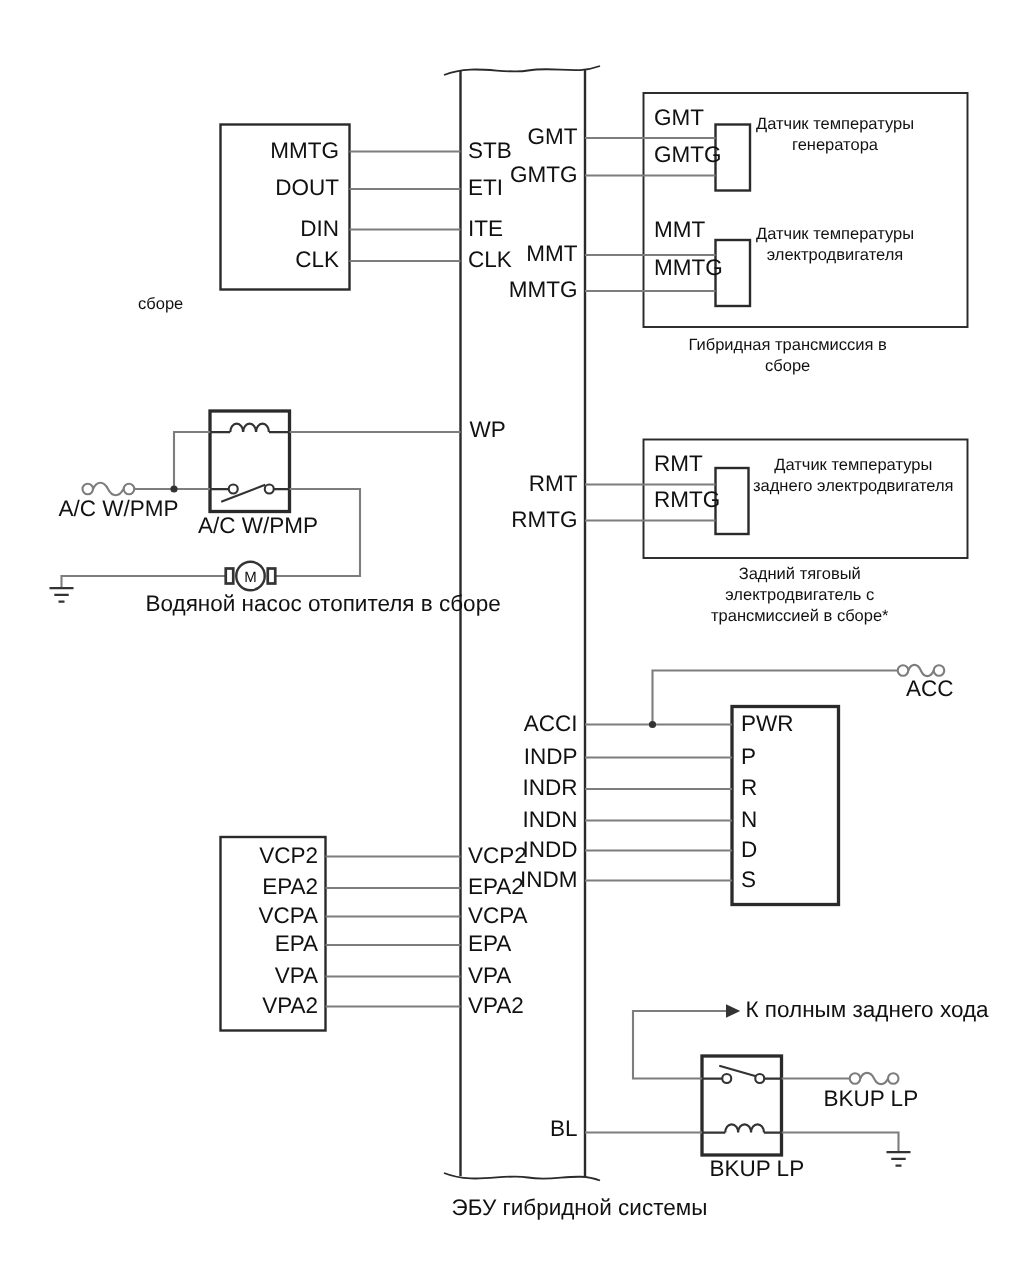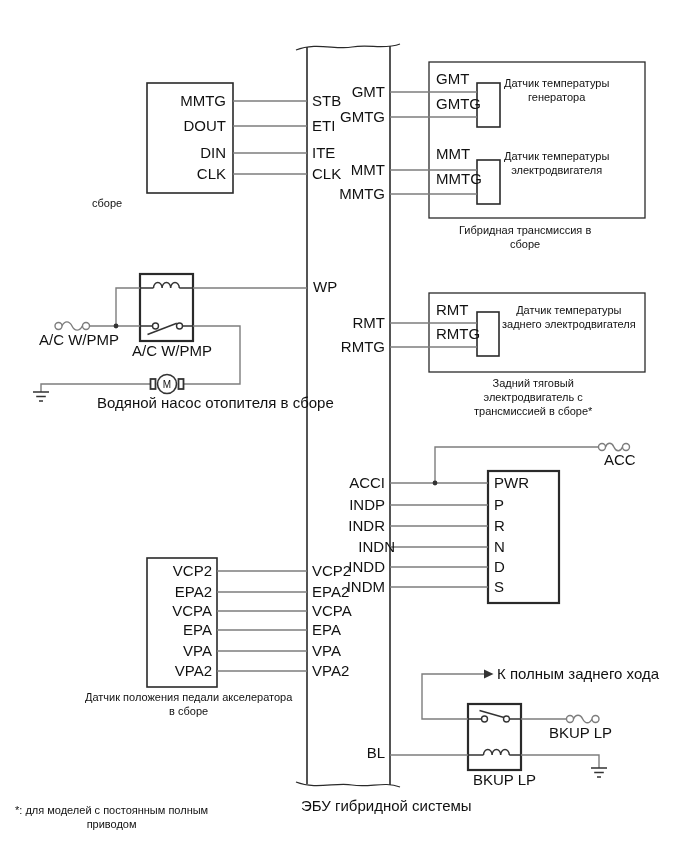--- a/index.html
+++ b/index.html
@@ -151,21 +151,21 @@
 
 <span class="lbl pr" style="left:325px;top:85px">GMT</span>
 <span class="lbl pr" style="left:325px;top:110px">GMTG</span>
 <span class="lbl pr" style="left:325px;top:163px">MMT</span>
 <span class="lbl pr" style="left:325px;top:187px">MMTG</span>
 <span class="lbl pr" style="left:325px;top:316px">RMT</span>
 <span class="lbl pr" style="left:325px;top:340px">RMTG</span>
 <span class="lbl pr" style="left:325px;top:476px">ACCI</span>
 <span class="lbl pr" style="left:325px;top:498px">INDP</span>
 <span class="lbl pr" style="left:325px;top:519px">INDR</span>
-<span class="lbl pr" style="left:335px;top:540px">INDN</span>
+<span class="lbl pr" style="left:325px;top:540px">INDN</span>
 <span class="lbl pr" style="left:325px;top:560px">INDD</span>
 <span class="lbl pr" style="left:325px;top:580px">INDM</span>
 <span class="lbl pr" style="left:325px;top:746px">BL</span>
 
 <span class="lbl pr" style="left:166px;top:94px">MMTG</span>
 <span class="lbl pr" style="left:166px;top:119px">DOUT</span>
 <span class="lbl pr" style="left:166px;top:146px">DIN</span>
 <span class="lbl pr" style="left:166px;top:167px">CLK</span>
 <div class="blk" style="left:92px;top:196px">
   <div>сборе</div>
@@ -211,28 +211,20 @@
 <span class="lbl" style="left:494px;top:560px">D</span>
 <span class="lbl" style="left:494px;top:580px">S</span>
 <span class="lbl" style="left:604px;top:453px">ACC</span>
 
 <span class="lbl pr" style="left:152px;top:564px">VCP2</span>
 <span class="lbl pr" style="left:152px;top:585px">EPA2</span>
 <span class="lbl pr" style="left:152px;top:604px">VCPA</span>
 <span class="lbl pr" style="left:152px;top:623px">EPA</span>
 <span class="lbl pr" style="left:152px;top:644px">VPA</span>
 <span class="lbl pr" style="left:152px;top:664px">VPA2</span>
-<div class="blk" style="left:85px;top:690px">
-  <div>Датчик положения педали акселератора</div>
-  <div>в сборе</div>
-</div>
 
 <span class="lbl" style="left:497px;top:667px">К полным заднего хода</span>
 <span class="lbl" style="left:549px;top:726px">BKUP LP</span>
 <span class="lbl" style="left:473px;top:773px">BKUP LP</span>
 
 <span class="lbl" style="left:301px;top:799px">ЭБУ гибридной системы</span>
-<div class="blk" style="left:15px;top:803px">
-  <div>*: для моделей с постоянным полным</div>
-  <div>приводом</div>
-</div>
 
 </div>
 
 </body></html>

